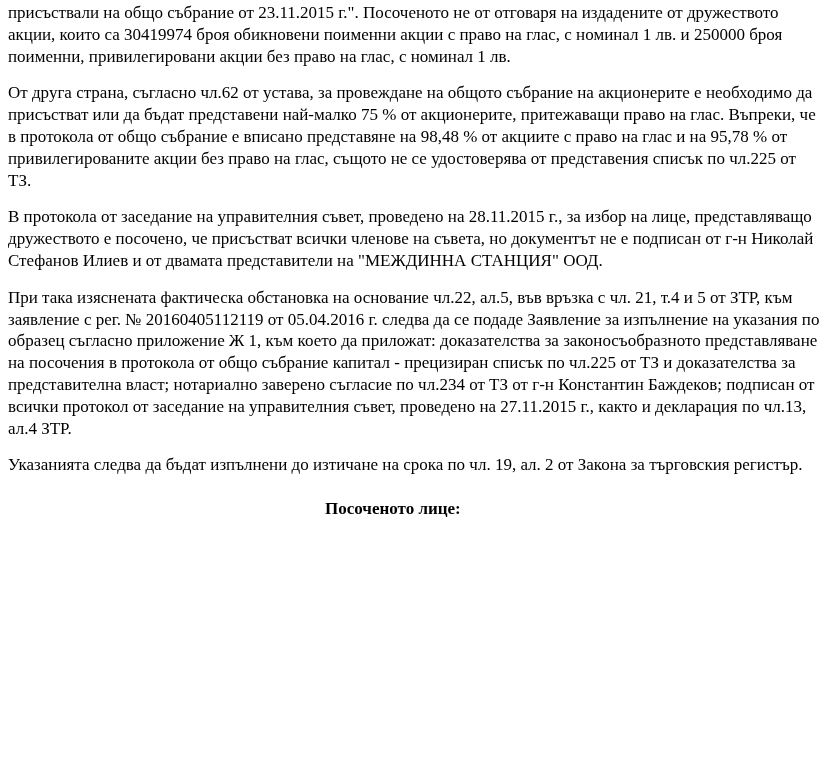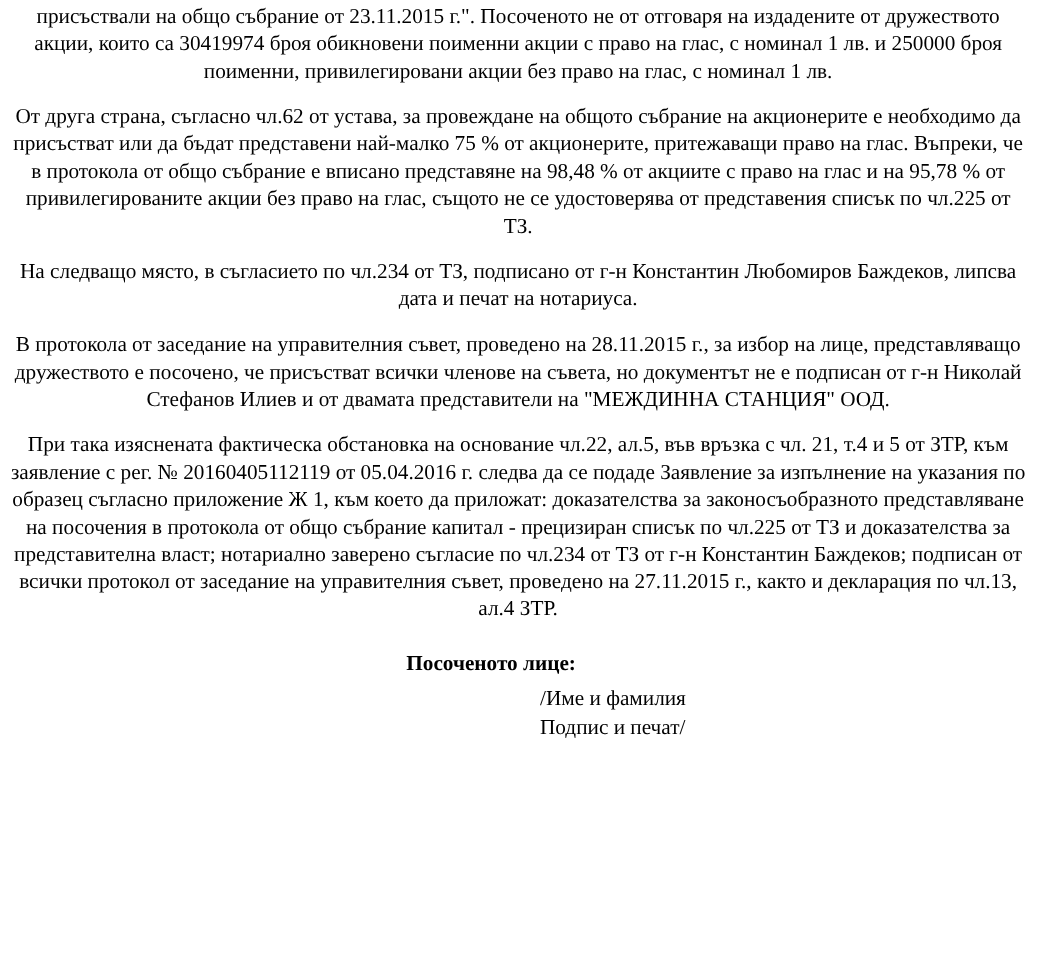--- a/index.html
+++ b/index.html
@@ -15,39 +15,35 @@
     font-family: "Liberation Serif", "DejaVu Serif", serif;
     font-size: 17px;
     line-height: 21.8px;
     -webkit-font-smoothing: antialiased;
   }
   .page {
     padding: 2px 10px 0 8px;
   }
   .par {
     margin: 0 0 15px 0;
-    text-align: center;
+    text-align: left;
   }
   .sig-title {
     font-weight: 700;
     margin: 22px 0 5px 317px;
   }
   .sig-lines {
     margin-left: 424px;
     line-height: 23px;
   }
 </style>
 </head>
 <body>
 
 <main class="page">
   <p class="par">присъствали на общо събрание от 23.11.2015 г.". Посоченото не от отговаря на издадените от дружеството акции, които са 30419974 броя обикновени поименни акции с право на глас, с номинал 1 лв. и 250000 броя поименни, привилегировани акции без право на глас, с номинал 1 лв.</p>
   <p class="par">От друга страна, съгласно чл.62 от устава, за провеждане на общото събрание на акционерите е необходимо да присъстват или да бъдат представени най-малко 75 % от акционерите, притежаващи право на глас. Въпреки, че в протокола от общо събрание е вписано представяне на 98,48 % от акциите с право на глас и на 95,78 % от привилегированите акции без право на глас, същото не се удостоверява от представения списък по чл.225 от ТЗ.</p>
-  <p class="par">На следващо място, в съгласието по чл.234 от ТЗ, подписано от г-н Константин Любомиров Баждеков, липсва дата и печат на нотариуса.</p>
   <p class="par">В протокола от заседание на управителния съвет, проведено на 28.11.2015 г., за избор на лице, представляващо дружеството е посочено, че присъстват всички членове на съвета, но документът не е подписан от г-н Николай Стефанов Илиев и от двамата представители на "МЕЖДИННА СТАНЦИЯ" ООД.</p>
   <p class="par">При така изяснената фактическа обстановка на основание чл.22, ал.5, във връзка с чл. 21, т.4 и 5 от ЗТР, към заявление с рег. № 20160405112119 от 05.04.2016 г. следва да се подаде Заявление за изпълнение на указания по образец съгласно приложение Ж 1, към което да приложат: доказателства за законосъобразното представляване на посочения в протокола от общо събрание капитал - прецизиран списък по чл.225 от ТЗ и доказателства за представителна власт; нотариално заверено съгласие по чл.234 от ТЗ от г-н Константин Баждеков; подписан от всички протокол от заседание на управителния съвет, проведено на 27.11.2015 г., както и декларация по чл.13, ал.4 ЗТР.</p>
+  <p class="par">Указанията следва да бъдат изпълнени до изтичане на срока по чл. 19, ал. 2 от Закона за търговския регистър.</p>
 
   <p class="sig-title">Посоченото лице:</p>
-  <div class="sig-lines">
-    <div>/Име и фамилия</div>
-    <div>Подпис и печат/</div>
-  </div>
 </main>
 
 </body></html>

